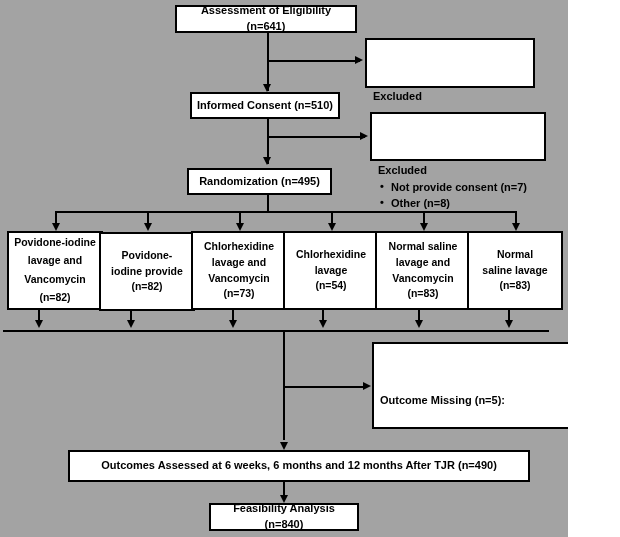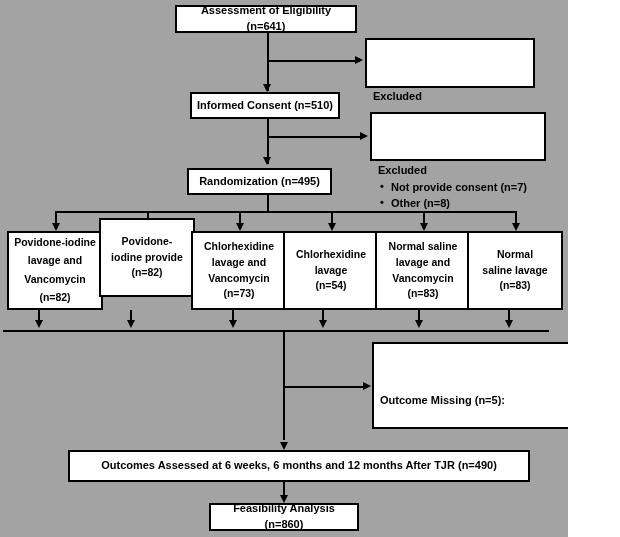--- a/index.html
+++ b/index.html
@@ -165,21 +165,21 @@
   <div class="vline" style="left:515px; top:211px; height:16px;"></div>
   <div class="arrow-down" style="left:511.5px; top:223px;"></div>
 
   <div class="box arm" style="left:7px; top:231px; width:96px; height:79px;justify-content:space-between;">
     <span class="ln">Povidone-iodine</span>
     <span class="ln">lavage and</span>
     <span class="ln">Vancomycin</span>
     <span class="ln">(n=82)</span>
   </div>
 
-  <div class="box arm" style="left:99px; top:218px; width:96px; height:79px;">
+  <div class="box arm" style="left:99px; top:232px; width:96px; height:79px;">
     <span class="ln">Povidone-</span>
     <span class="ln">iodine provide</span>
     <span class="ln">(n=82)</span>
   </div>
 
   <div class="box arm" style="left:191px; top:231px; width:96px; height:79px;">
     <span class="ln">Chlorhexidine</span>
     <span class="ln">lavage and</span>
     <span class="ln">Vancomycin</span>
     <span class="ln">(n=73)</span>
@@ -237,16 +237,16 @@
   </div>
 
   <div class="box" style="left:68px; top:450px; width:462px; height:32px;">
     <span>Outcomes Assessed at 6 weeks, 6 months and 12 months After TJR (n=490)</span>
   </div>
 
   <div class="vline" style="left:283px; top:482px; height:18px;"></div>
   <div class="arrow-down" style="left:279.5px; top:495px;"></div>
 
   <div class="box" style="left:209px; top:503px; width:150px; height:28px;">
-    <span>Feasibility Analysis (n=860)</span>
+    <span>Feasibility Analysis (n=840)</span>
   </div>
 
 </div>
 
 </body></html>

